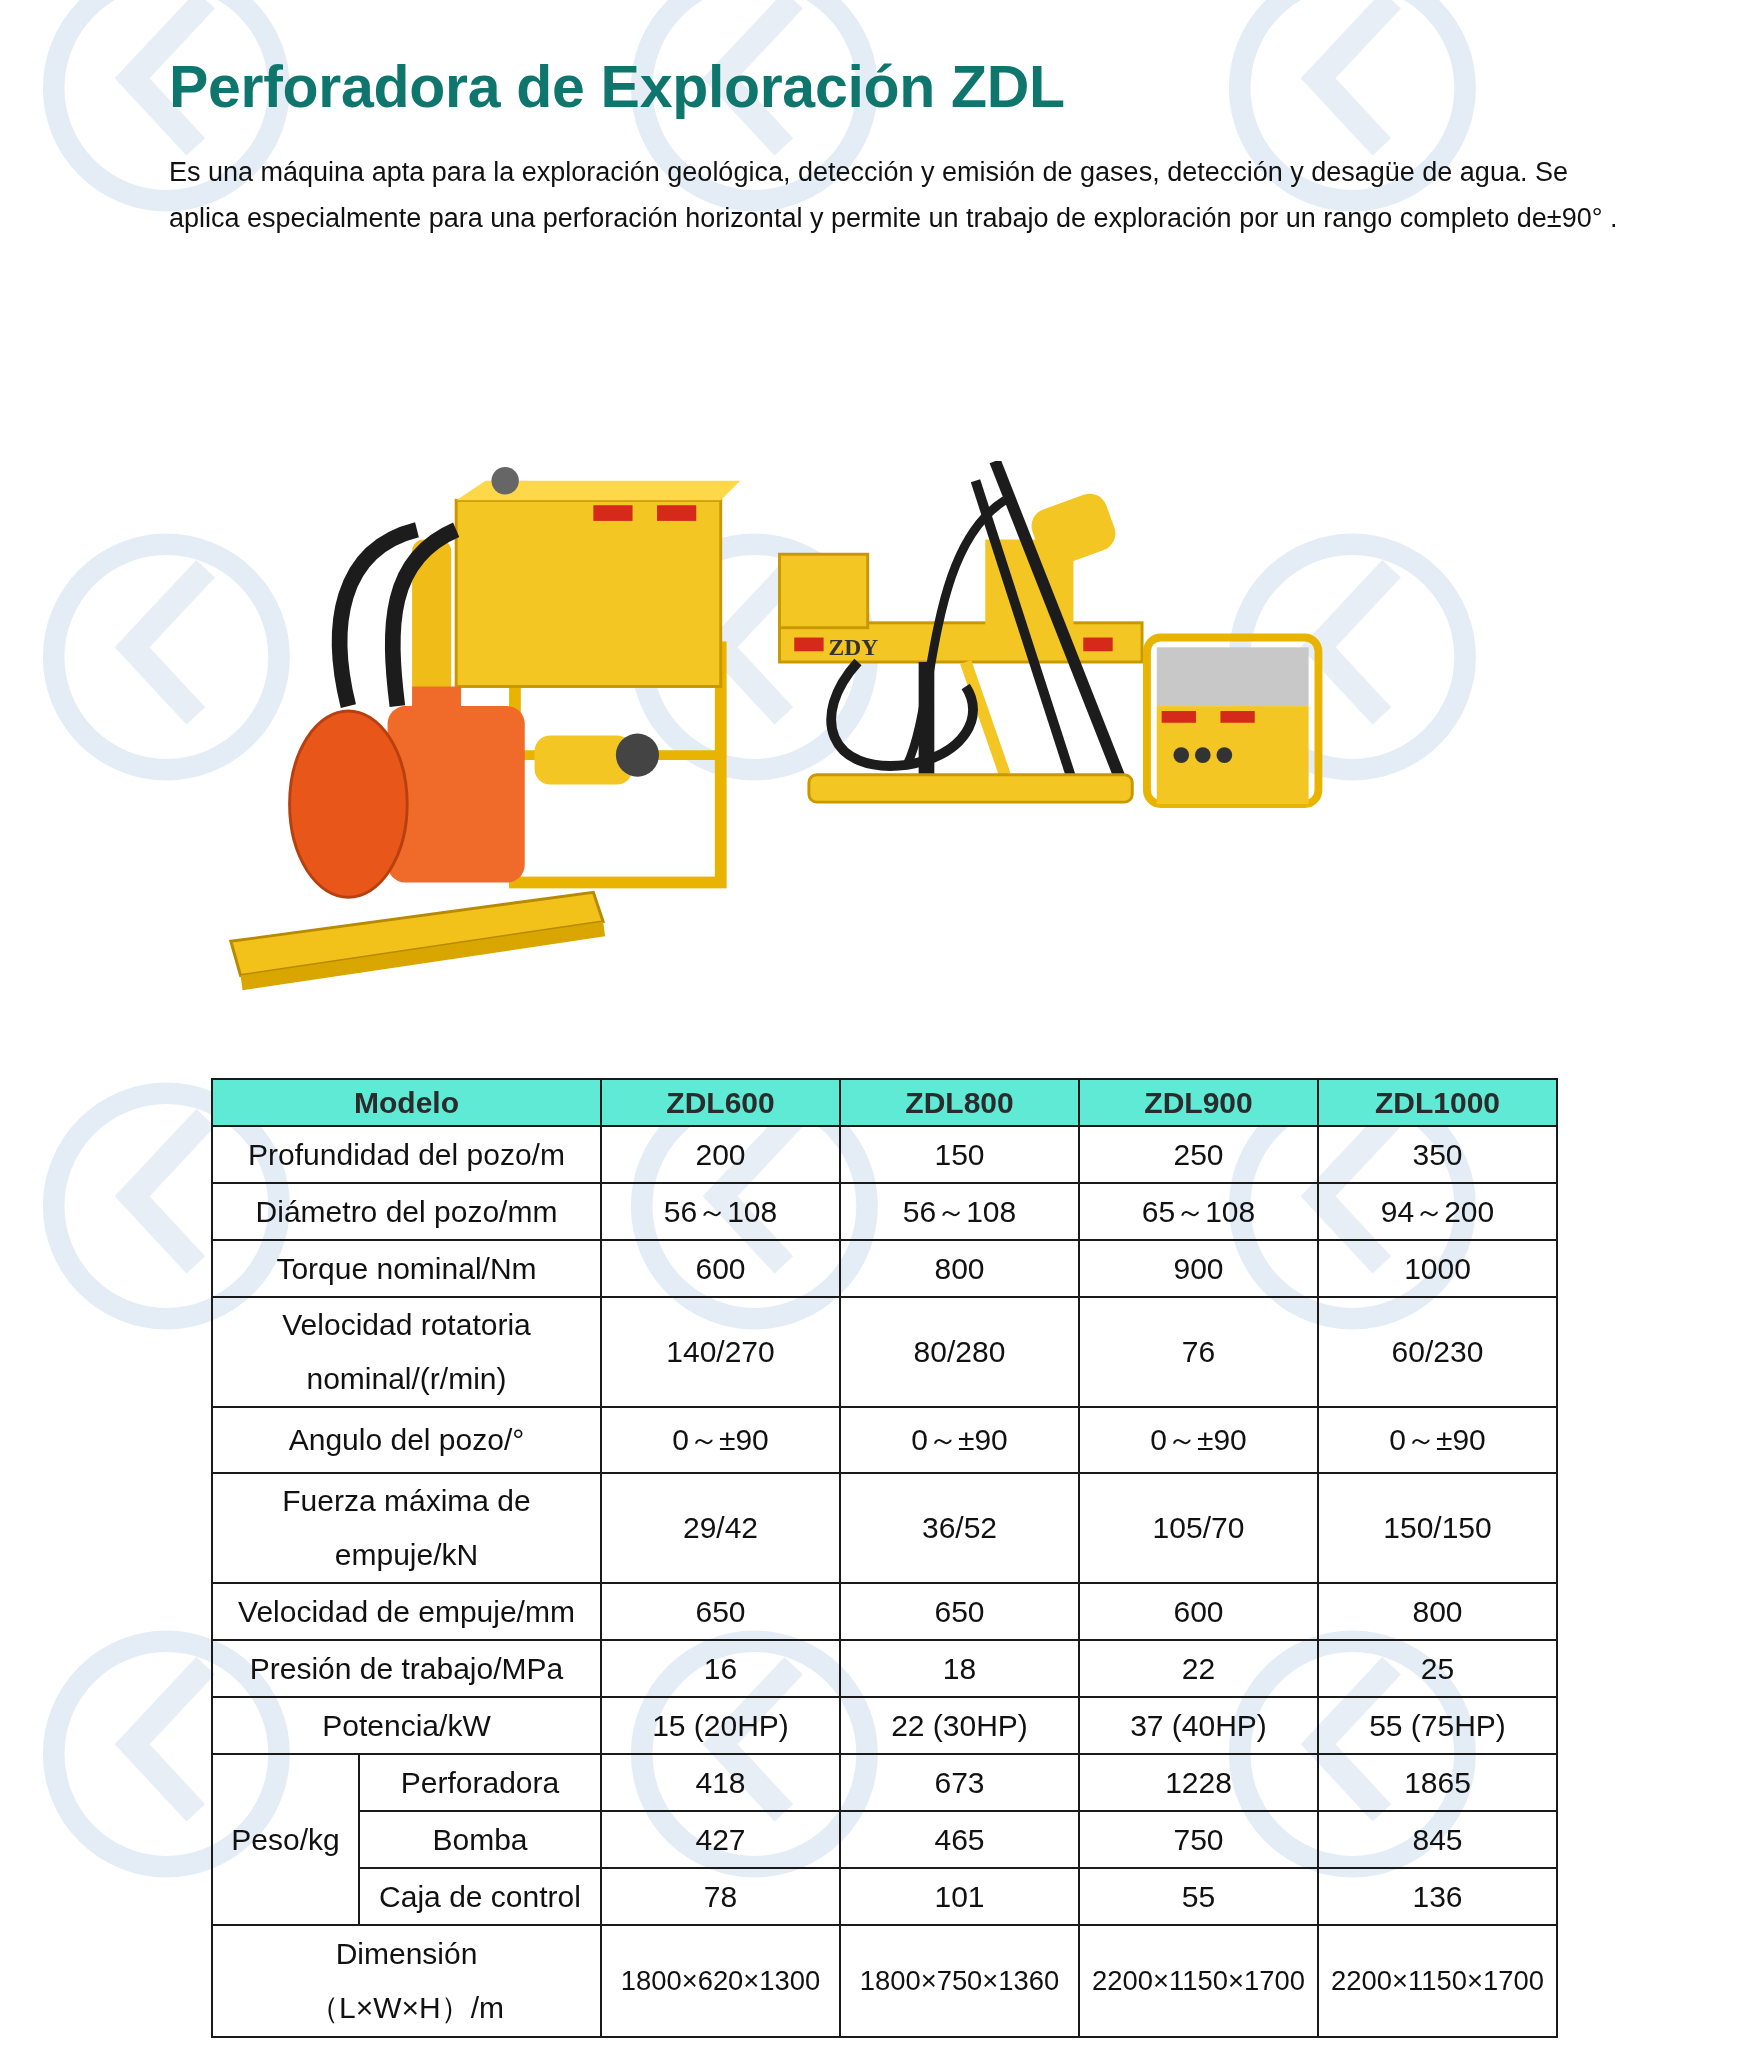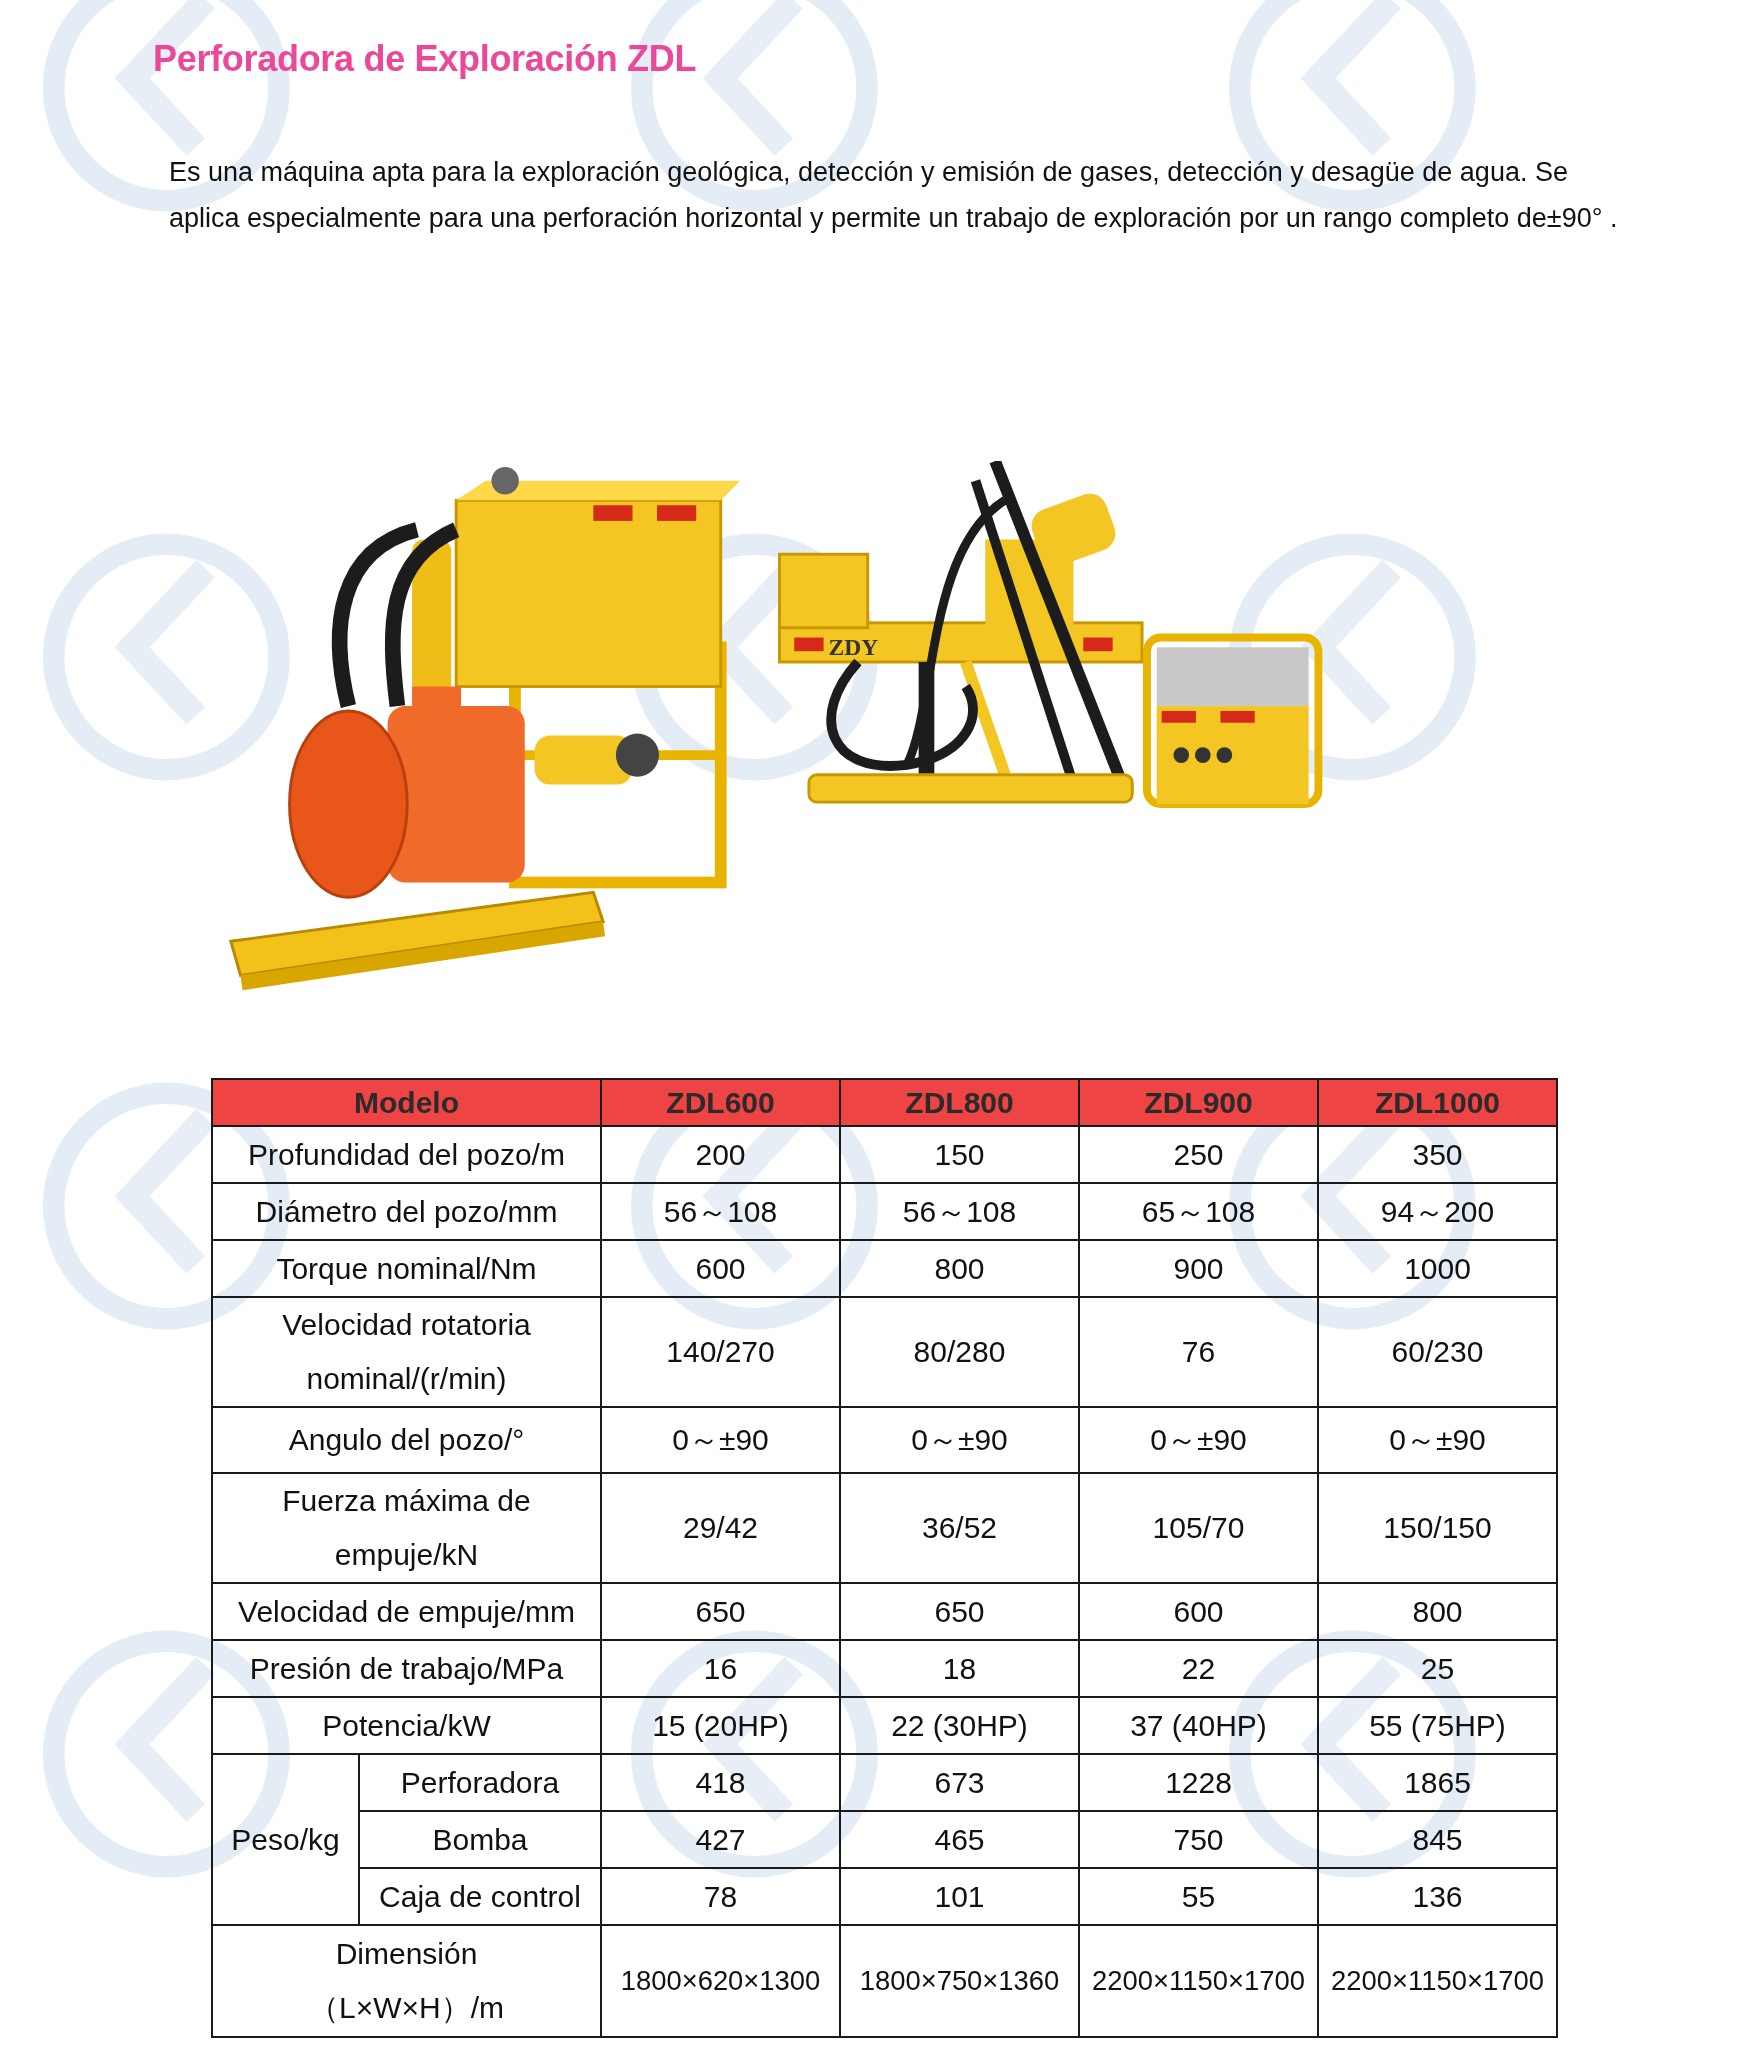--- a/index.html
+++ b/index.html
@@ -10,22 +10,22 @@
     color:#111;
   }
   
   .wm-layer { position:absolute; inset:0; pointer-events:none; z-index:0; }
   .wm {
     position:absolute; width:294px; height:294px;
   }
   .content { position:absolute; inset:0; z-index:1; }
 
   .title {
-    position:absolute; left:153px; top:13.7px;
-    font-size:36px; font-weight:bold; letter-spacing:-0.3px; color:#ec4899;
+    position:absolute; left:169px; top:13.7px;
+    font-size:59px; font-weight:bold; letter-spacing:-0.3px; color:#0f766e;
   }
   .desc {
     position:absolute; left:169px; top:149px; width:1451px;
     font-size:27px; line-height:46px; color:#111;
   }
   .desc p { margin:0; }
 
   
   .photo {
     position:absolute; left:221px; top:461px; width:1313px; height:549px;
@@ -35,21 +35,21 @@
   table.specs {
     position:absolute; left:211px; top:1078px;
     width:1344px; border-collapse:collapse; table-layout:fixed;
     font-size:30px; color:#111;
   }
   table.specs th, table.specs td {
     border:2px solid #1a1a1a; text-align:center; vertical-align:middle;
     padding:0 3.9px; line-height:54px; background:transparent;
   }
   table.specs thead th {
-    background:#ef4444; font-weight:bold; color:#2b2b2b; height:45px; line-height:43px;
+    background:#5eead4; font-weight:bold; color:#2b2b2b; height:45px; line-height:43px;
   }
   table.specs td.dim { font-size:27.4px; white-space:nowrap; padding:0 2px; }
   .r-std td, .r-std th { height:55px; }
 </style>
 </head>
 <body>
 
 <div class="wm-layer">
   <svg class="wm" style="left:39px;top:-59px" viewBox="0 0 300 300">
     <circle cx="130" cy="150" r="115" fill="none" stroke="#e4edf6" stroke-width="22"></circle>

